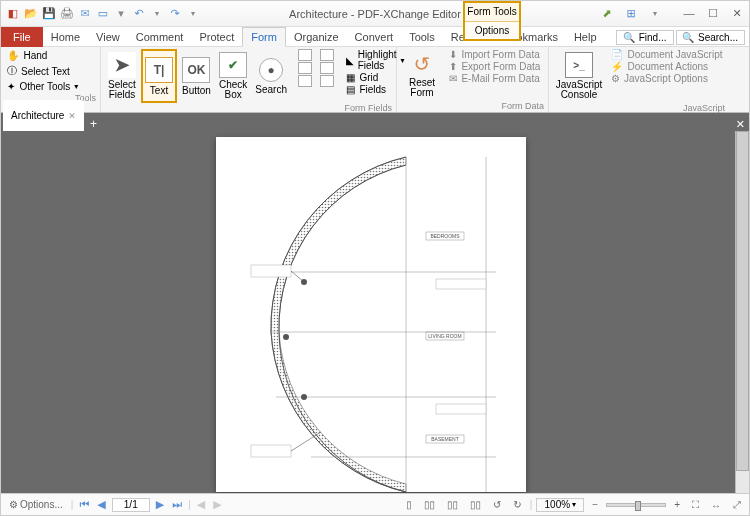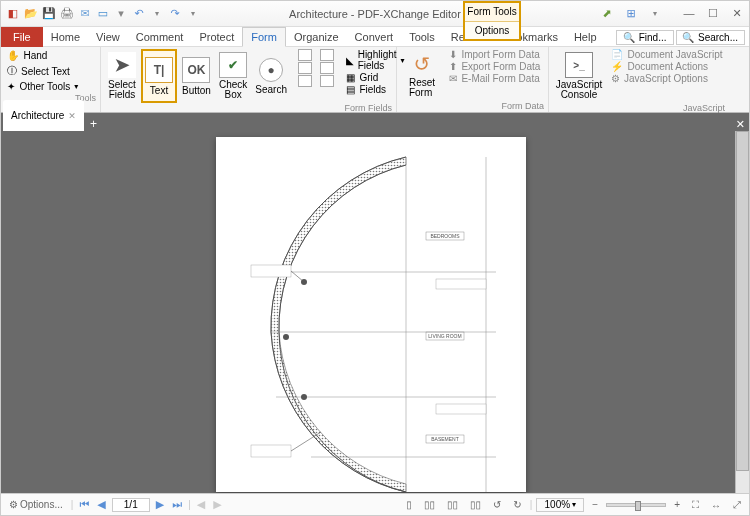--- a/index.html
+++ b/index.html
@@ -206,21 +206,21 @@
           </div>
       </div>
     </div>
     <div class="rgroup-label">Form Fields</div>
   </div>
 
   <div class="rgroup" style="width:152px">
     <div class="rgroup-body">
       <div class="big-btn" style="width:42px">
         <div style="font-size:20px;color:#d88a4a">↺</div>
-        <span style="white-space:pre-line;line-height:1">Reset
+        <span style="white-space:pre-line;text-align:center;line-height:1">Reset
 Form</span>
       </div>
       <div class="form-data">
         <div>
             <span>⬇</span>
             <span>Import Form Data</span>
           </div>
         <div>
             <span>⬆</span>
             <span>Export Form Data</span>

